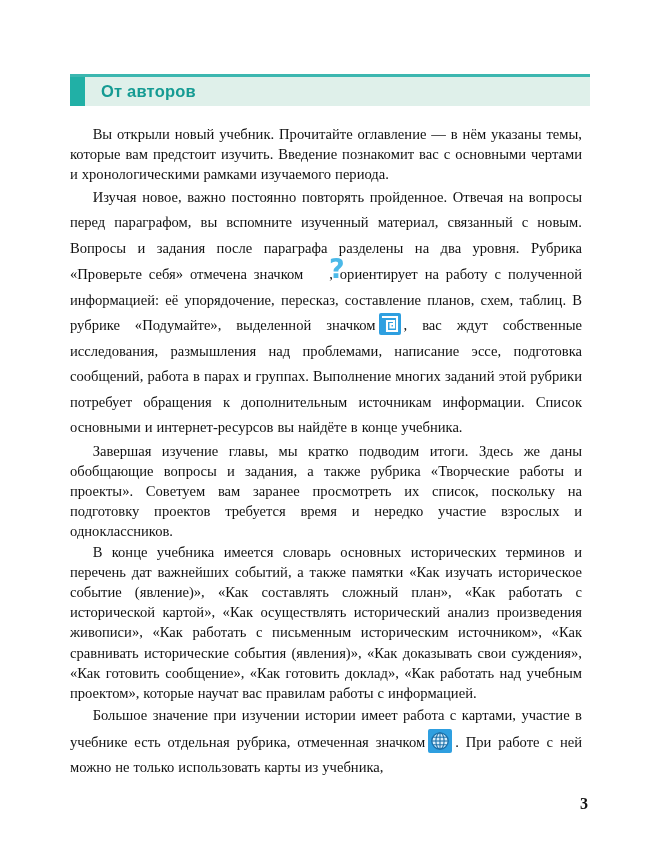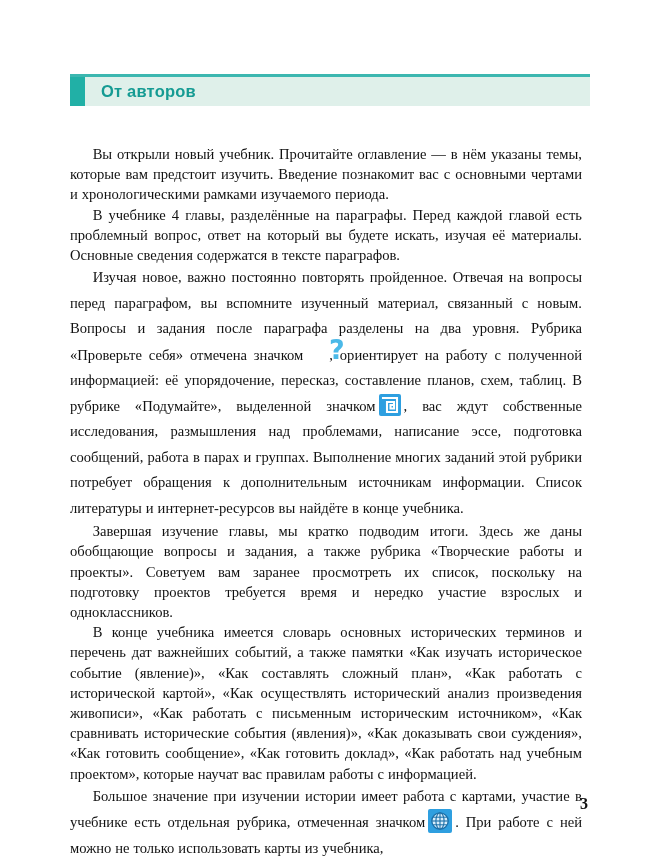--- a/index.html
+++ b/index.html
@@ -69,21 +69,20 @@
     letter-spacing: 0.2px;
     white-space: nowrap;
   }
 
   
   .body-text {
     position: absolute;
     left: 70px;
     top: 124px;
     width: 512px;
-    margin-top: 20px;
   }
   p.para {
     margin: 0;
     text-align: justify;
     text-indent: 1.55em;
     font-size: 14.6px;
     line-height: 20.2px;
     color: #111111;
     -webkit-hyphens: none;
     hyphens: none;
@@ -160,26 +159,25 @@
     <div class="section-header-rule"></div>
     <div class="section-header-band"></div>
     <div class="section-header-accent"></div>
     <div class="section-header-title">От авторов</div>
   </div>
 
   <div class="body-text">
 
     <p class="para">Вы открыли новый учебник. Прочитайте оглавление — в нём указаны темы, которые вам предстоит изучить. Введение познакомит вас с основными чертами и хронологическими рамками изучаемого периода.</p>
 
-    <p class="para">В учебнике 4 главы, разделённые на параграфы. Перед каждой главой есть проблемный вопрос, ответ на который вы будете искать, изучая её материалы. Основные сведения содержатся в тексте параграфов.</p>
 
     <p class="para has-icon"><span>Изучая новое, важно постоянно повторять пройденное. Отвечая на вопросы перед параграфом, вы вспомните изученный материал, связанный с новым. Вопросы и задания после параграфа разделены на два уровня. Рубрика «Проверьте себя» отмечена значком</span><span class="icon-inline icon-question"><span class="qmark">?</span></span><span>, ориентирует на работу с полученной информацией: её упорядочение, пересказ, составление планов, схем, таблиц. В рубрике «Подумайте», выделенной значком</span><span class="icon-inline icon-spiral"><svg width="22" height="22" viewBox="0 0 22 22" aria-hidden="true">
           <rect x="0" y="0" width="22" height="22" rx="2" ry="2" fill="#2e9fe0"></rect>
           <path d="M4 4 H18 V18 H8 V8 H15 V14.5 H11.5 V11 H13.2" fill="none" stroke="#ffffff" stroke-width="2.1" stroke-linecap="square" stroke-linejoin="miter"></path>
-        </svg></span><span>, вас ждут собственные исследования, размышления над проблемами, написание эссе, подготовка сообщений, работа в парах и группах. Выполнение многих заданий этой рубрики потребует обращения к дополнительным источникам информации. Список литературы и интернет-ресурсов вы найдёте в конце учебника.</span></p>
+        </svg></span><span>, вас ждут собственные исследования, размышления над проблемами, написание эссе, подготовка сообщений, работа в парах и группах. Выполнение многих заданий этой рубрики потребует обращения к дополнительным источникам информации. Список основными и интернет-ресурсов вы найдёте в конце учебника.</span></p>
 
     <p class="para">Завершая изучение главы, мы кратко подводим итоги. Здесь же даны обобщающие вопросы и задания, а также рубрика «Творческие работы и проекты». Советуем вам заранее просмотреть их список, поскольку на подготовку проектов требуется время и нередко участие взрослых и одноклассников.</p>
 
     <p class="para">В конце учебника имеется словарь основных исторических терминов и перечень дат важнейших событий, а также памятки «Как изучать историческое событие (явление)», «Как составлять сложный план», «Как работать с исторической картой», «Как осуществлять исторический анализ произведения живописи», «Как работать с письменным историческим источником», «Как сравнивать исторические события (явления)», «Как доказывать свои суждения», «Как готовить сообщение», «Как готовить доклад», «Как работать над учебным проектом», которые научат вас правилам работы с информацией.</p>
 
     <p class="para has-icon"><span>Большое значение при изучении истории имеет работа с картами, участие в учебнике есть отдельная рубрика, отмеченная значком</span><span class="icon-inline icon-globe"><svg width="24" height="24" viewBox="0 0 24 24" aria-hidden="true">
           <rect x="0" y="0" width="24" height="24" rx="2" ry="2" fill="#2e9fe0"></rect>
           <circle cx="12" cy="12" r="8.2" fill="#d9eefb" stroke="#1b6fa8" stroke-width="1.3"></circle>
           <ellipse cx="12" cy="12" rx="4.1" ry="8.2" fill="none" stroke="#1b6fa8" stroke-width="1.1"></ellipse>
           <line x1="12" y1="3.8" x2="12" y2="20.2" stroke="#1b6fa8" stroke-width="1.1"></line>

